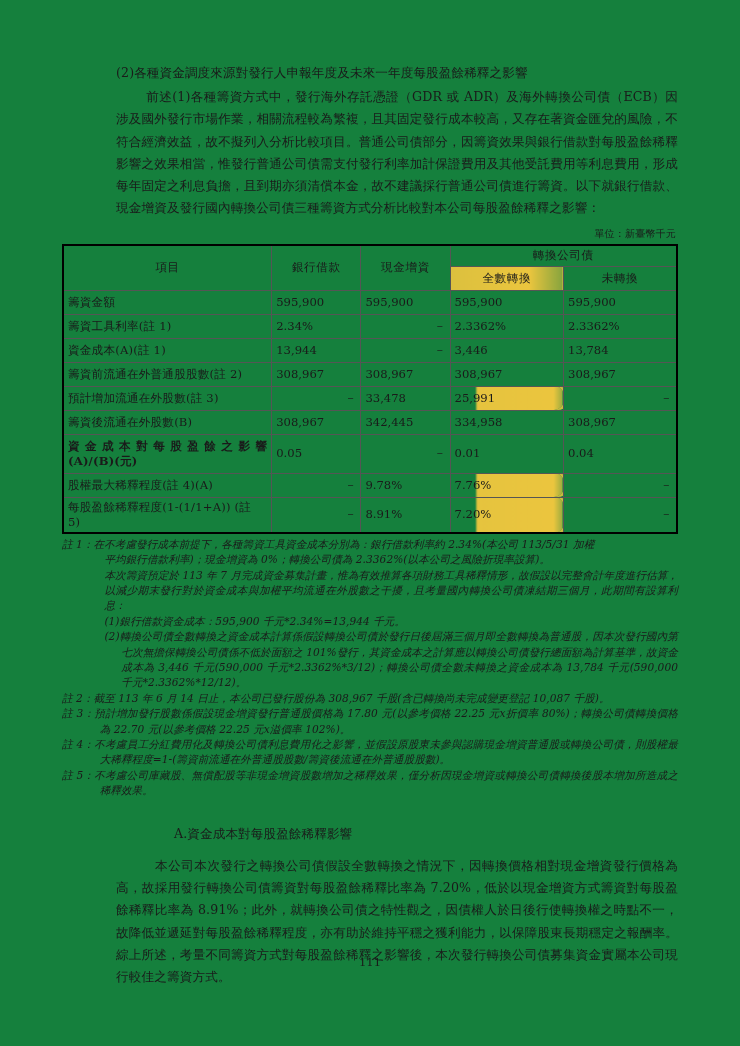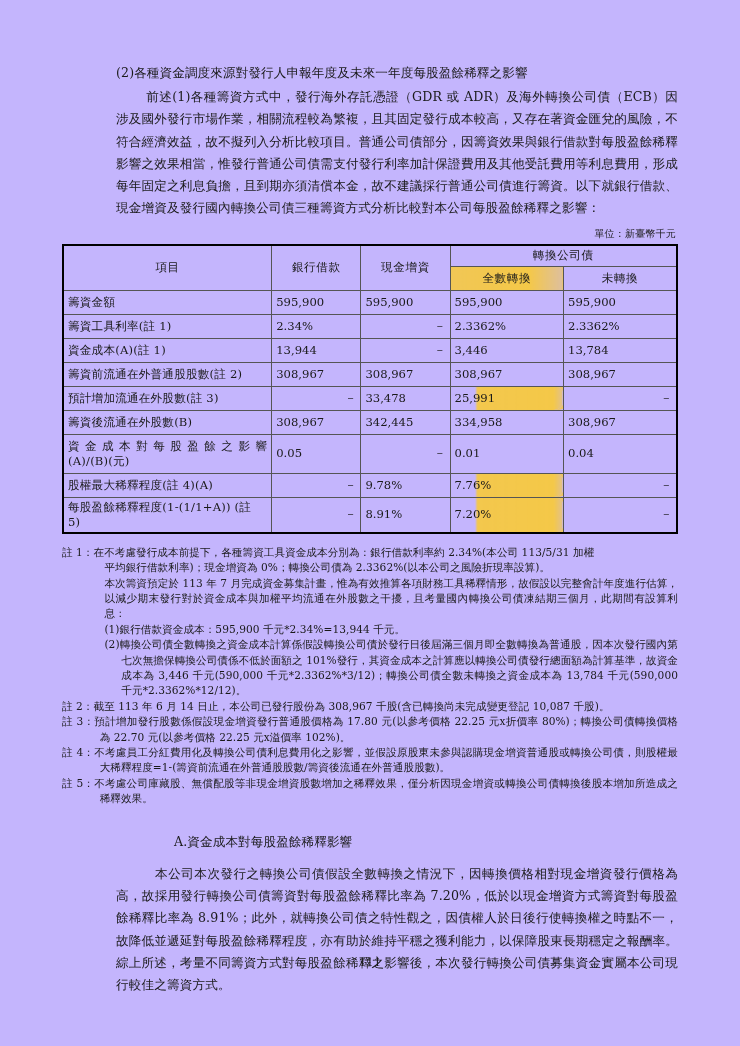--- a/index.html
+++ b/index.html
@@ -8,21 +8,21 @@
     background: #ffffff;
   }
   body {
     font-family: "DejaVu Serif", "Liberation Serif", serif;
     color: #1a1a1a;
   }
   .page {
     position: relative;
     width: 740px;
     height: 1046px;
-    background: #c4b5fd;
+    background: #15803d;
     box-sizing: border-box;
     overflow: hidden;
   }
 
   
   .doc-body {
     position: absolute;
     left: 62px;
     top: 62px;
     width: 616px;
@@ -81,20 +81,21 @@
   .th-sub { height: 19px; }
   td.label {
     text-align: left;
     letter-spacing: 0.2px;
     height: 19px;
   }
   td.label.justify-cell {
     text-align: justify;
     text-align-last: justify;
     height: 34px;
+    font-weight: bold;
   }
   td.num {
     text-align: left;
     padding-right: 7px;
     font-family: "DejaVu Serif", "Liberation Serif", serif;
   }
   td.dash {
     text-align: right;
     padding-right: 7px;
   }
@@ -116,24 +117,25 @@
   .hl-head {
     background: linear-gradient(to right,
         rgba(247,201,62,0.88) 0%,
         rgba(247,201,62,0.95) 70%,
         rgba(247,201,62,0.5) 100%);
     box-shadow: 5px 0 0 0 rgba(247,201,62,0.75);
   }
 
   
   .notes {
-    margin-top: 11px;
+    margin-top: 3px;
     font-size: 10.6px;
     line-height: 15.4px;
     letter-spacing: 0.05px;
+    font-style: italic;
   }
   .note {
     display: block;
     margin: 0;
     text-align: justify;
     text-justify: inter-ideograph;
     padding-left: 3.55em;
     text-indent: -3.55em;
   }
   .note-cont {

